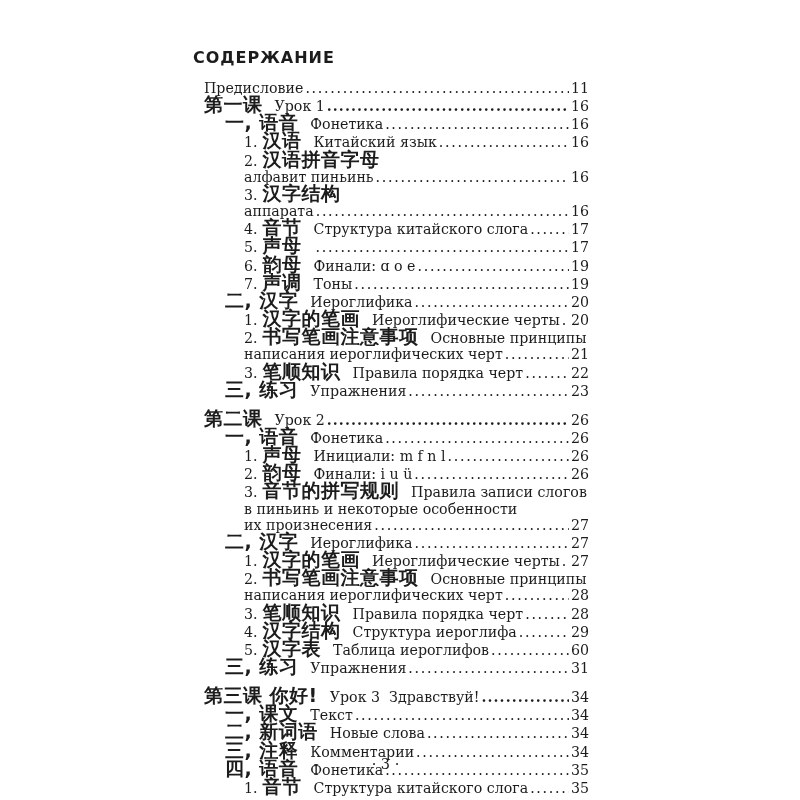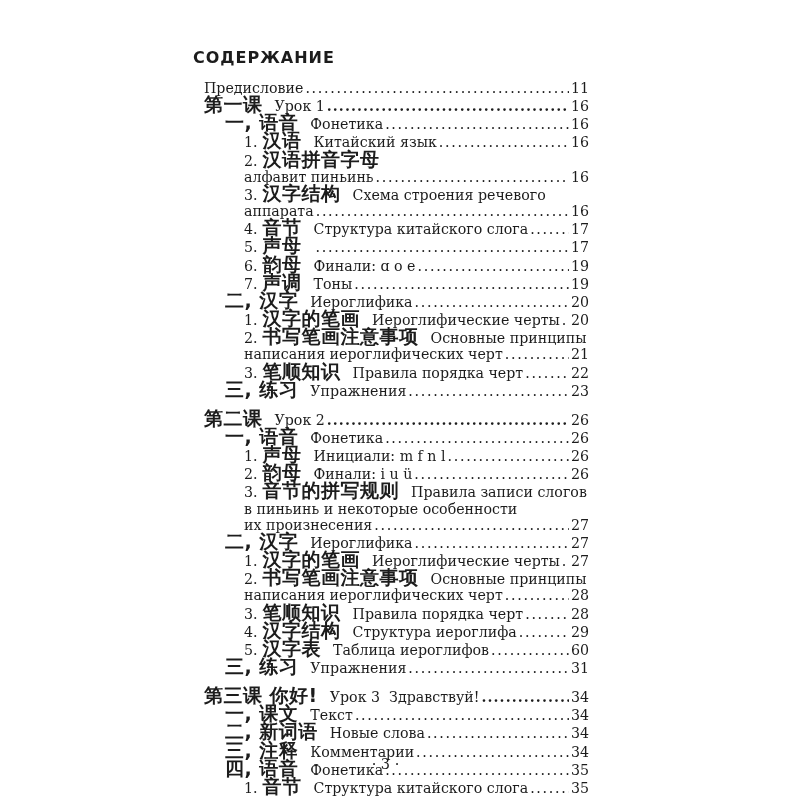--- a/index.html
+++ b/index.html
@@ -89,21 +89,20 @@
         <span class="zh">汉语拼音字母</span>
       </div>
       <div class="line i2">
         <span class="ru">алфавит пиньинь</span>
         <span class="dots"></span>
         <span class="page-num">16</span>
       </div>
       <div class="line i2">
         <span class="num">3.</span>
         <span class="zh">汉字结构</span>
-        <span class="ru">Схема строения речевого</span>
       </div>
       <div class="line i2">
         <span class="ru">аппарата</span>
         <span class="dots"></span>
         <span class="page-num">16</span>
       </div>
       <div class="line i2">
         <span class="num">4.</span>
         <span class="zh">音节</span>
         <span class="ru">Структура китайского слога</span>

